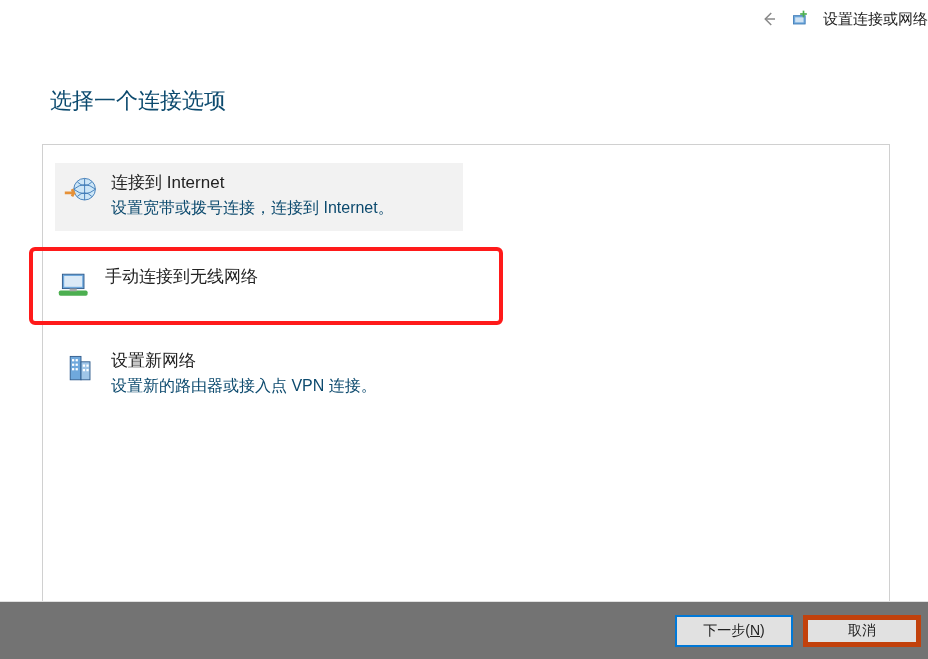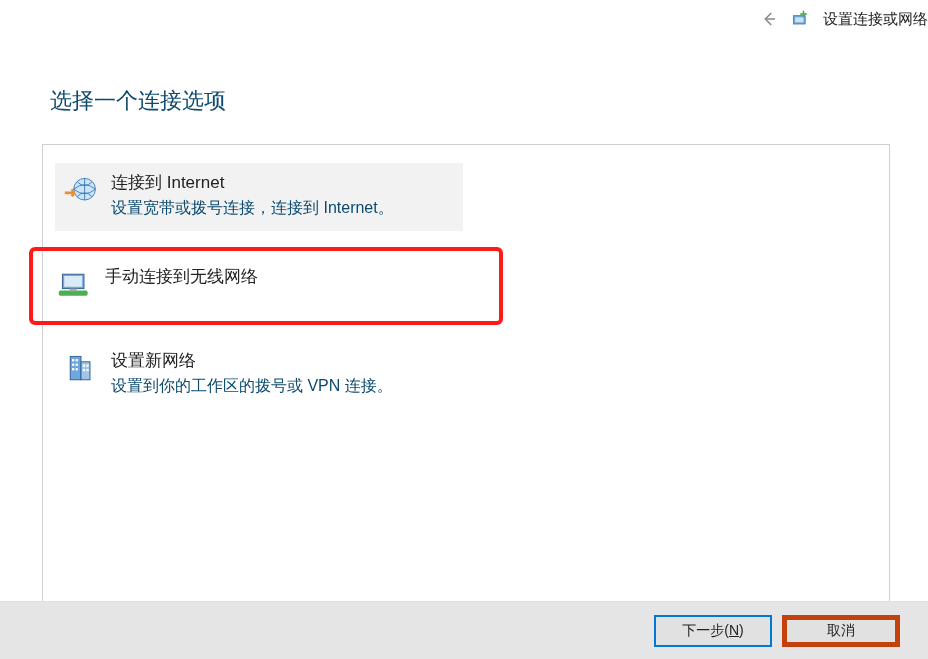--- a/index.html
+++ b/index.html
@@ -81,25 +81,25 @@
     .option-desc {
       color: #0c4a6e;
       font-size: 16px;
       line-height: 1.4;
     }
     .footer {
       position: absolute;
       left: 0; right: 0; bottom: 0;
       height: 58px;
       border-top: 1px solid #e0e0e0;
-      background: #e5e5e5;
+      background: #737373;
       display: flex;
       justify-content: flex-end;
       align-items: center;
-      padding-right: 28px;
+      padding-right: 7px;
       gap: 10px;
     }
     .btn {
       min-width: 118px;
       height: 32px;
       border: 5px solid #c2410c;
       background: #e1e1e1;
       font-family: inherit;
       font-size: 14px;
       color: #222;
@@ -199,21 +199,21 @@
         <rect x="10" y="19" width="2.5" height="2.5" fill="#fff"></rect>
           <rect x="14" y="19" width="2.5" height="2.5" fill="#fff"></rect>
         <rect x="22" y="15" width="2.5" height="2.5" fill="#fff"></rect>
           <rect x="26" y="15" width="2.5" height="2.5" fill="#fff"></rect>
         <rect x="22" y="20" width="2.5" height="2.5" fill="#fff"></rect>
           <rect x="26" y="20" width="2.5" height="2.5" fill="#fff"></rect>
       </svg>
     </span>
     <div class="option-text">
       <span class="option-title">设置新网络</span>
-      <span class="option-desc">设置到你的工作区的拨号或 VPN 连接。</span>
+      <span class="option-desc">设置新的路由器或接入点 VPN 连接。</span>
     </div>
   </div>
 
 </div>
 
 <div class="watermark">
   <div class="watermark-circle">
     <svg viewBox="0 0 24 24" width="26" height="26" fill="none" stroke="#fff" stroke-width="2">
       <path d="M3 9 Q12 2 21 9"></path>
         <path d="M6 13 Q12 8 18 13"></path>

